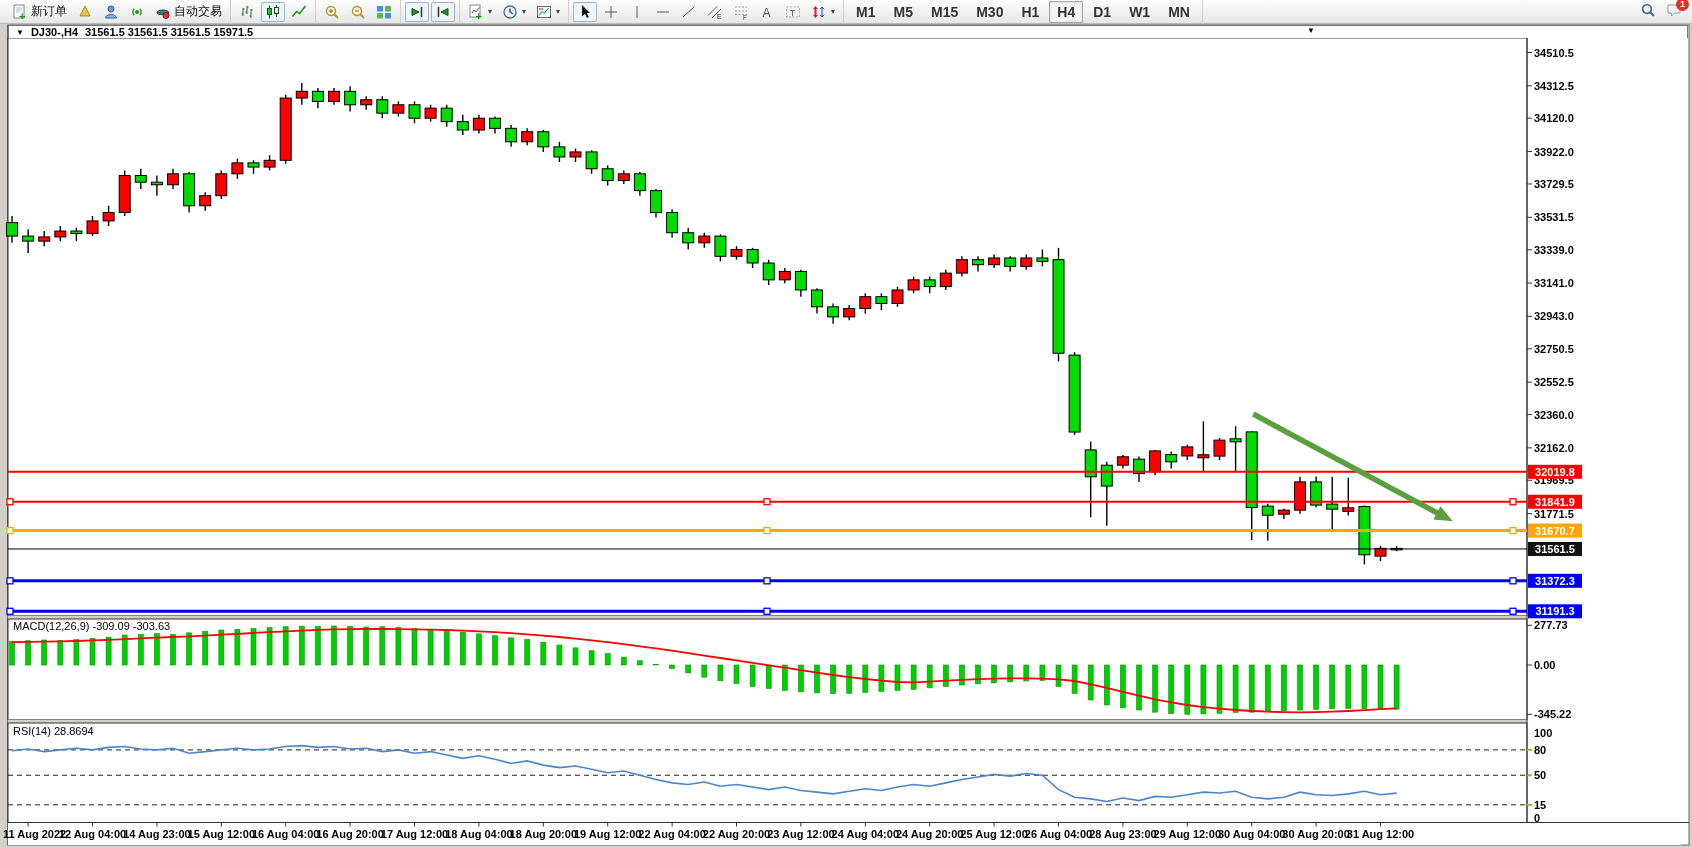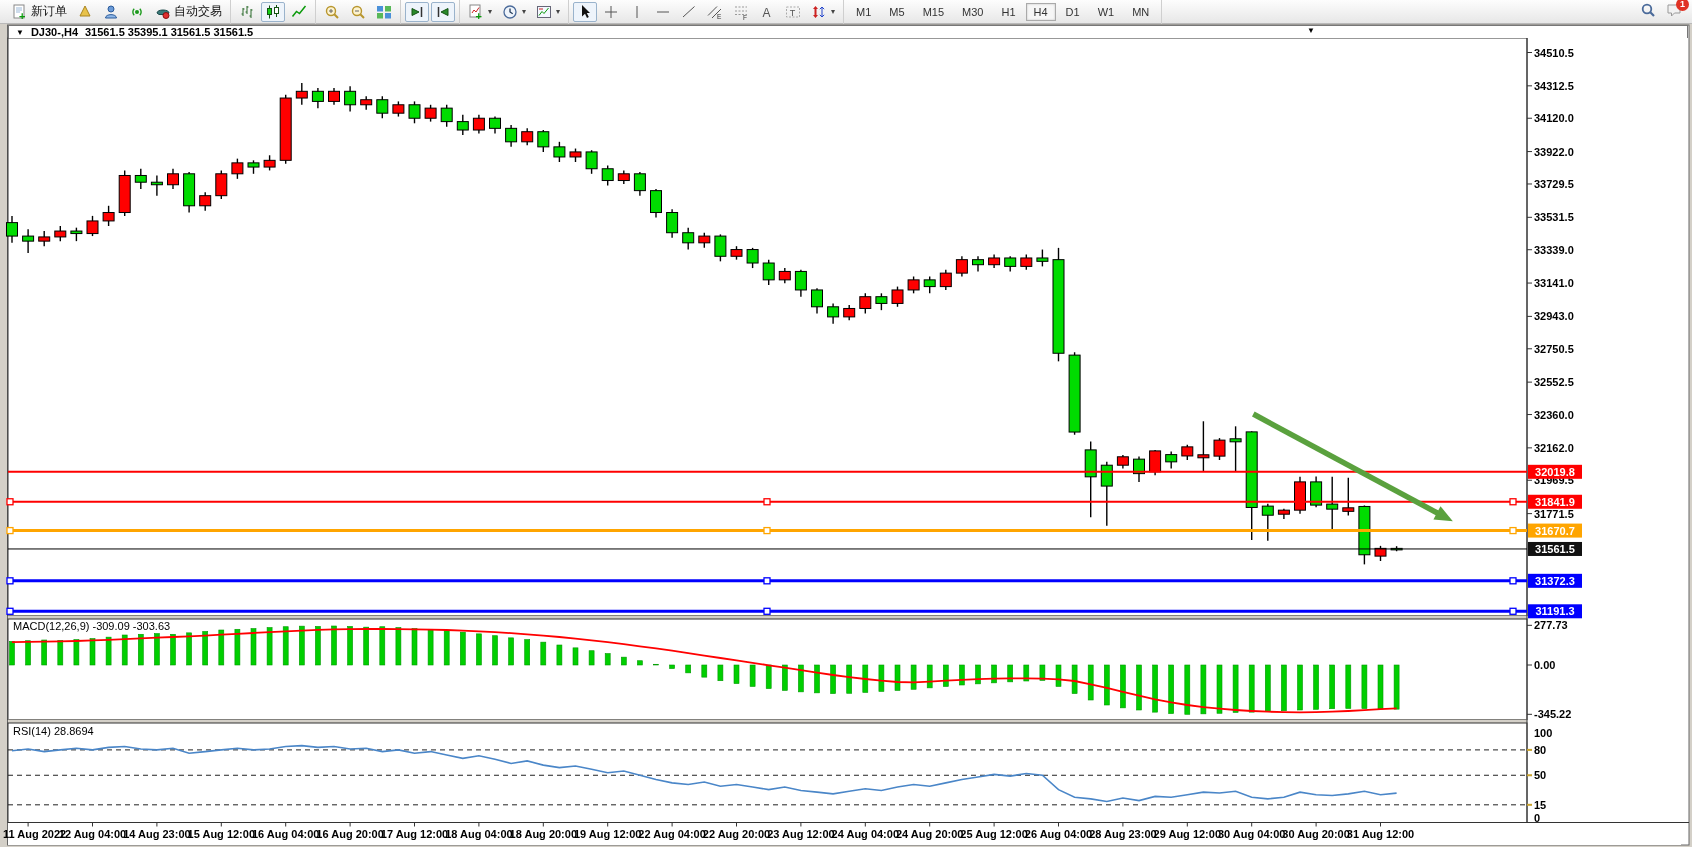--- a/index.html
+++ b/index.html
@@ -4,21 +4,21 @@
 <style>
   html,body{margin:0;padding:0}
   body{width:1692px;height:847px;background:#d4d0c8;font-family:"Liberation Sans",sans-serif;overflow:hidden;position:relative}
   
   .toolbar{position:absolute;top:0;left:0;width:1692px;height:24px;background:linear-gradient(#fdfdfd,#e7e7e7);border-bottom:1px solid #b9b9b9;display:flex;align-items:center;padding-left:4px;box-sizing:border-box;z-index:10}
   .tb-group{display:flex;align-items:center;height:24px;padding:0 3px;border-right:1px solid #cfcfcf}
   .tb-btn{display:flex;align-items:center;gap:3px;padding:1px 3px;margin:0 1px;border:1px solid transparent;border-radius:2px;font-size:12px;color:#111;cursor:default}
   .tb-btn.active{border:1px solid #9ab3cc;background:#eef4fb}
   .tb-btn .ico{width:16px;height:16px;display:inline-block}
   .tb-btn .dd{font-size:8px;color:#444;margin-left:1px}
-  .tf-btn{font-size:11px;font-weight:400;color:#333;padding:2px 7px;margin:0 1px;border:1px solid transparent}
+  .tf-btn{font-size:14px;font-weight:700;color:#333;padding:2px 7px;margin:0 1px;border:1px solid transparent}
   .tf-btn.active{border:1px solid #aaa;background:#f6f6f6;box-shadow:inset 0 0 2px #bbb}
   .tb-right{margin-left:auto;display:flex;align-items:center;padding-right:10px;gap:10px}
   .chat-wrap{position:relative}
   .badge{position:absolute;top:-4px;right:-7px;background:#e03224;color:#fff;font-size:9px;font-weight:700;border-radius:50%;width:13px;height:13px;line-height:13px;text-align:center}
   
   .chart-title{position:absolute;top:25px;left:8px;width:1680px;height:13px;background:#fff;border-top:1px solid #777;border-left:1px solid #777;border-right:1px solid #777;box-sizing:border-box;font-size:11px;font-weight:700;color:#000;display:flex;align-items:center;gap:7px;padding-left:7px;z-index:5}
   .chart-title .tri{font-size:8px;color:#000}
   .scroll-marker{position:absolute;left:1298px;top:0px;font-size:8px;color:#000}
   svg text{font-family:"Liberation Sans",sans-serif}
   #chart-svg{position:absolute;top:0;left:0;z-index:1}
@@ -220,21 +220,21 @@
           </svg></span></div>
       <div class="chat-wrap"><span class="ico"><svg width="16" height="16" viewBox="0 0 16 16">
             <path d="M2 3h12v8H8.5l-3 3v-3H2Z" fill="#f2f2f2" stroke="#999"></path>
           </svg></span><span class="badge">1</span></div>
     </div>
   </div>
 
 <div class="chart-title">
   <span class="tri">▼</span>
   <span>DJ30-,H4</span>
-  <span>31561.5 35395.1 31561.5 31561.5</span>
+  <span>31561.5 31561.5 31561.5 15971.5</span>
   <span class="scroll-marker">▼</span>
 </div>
 
 <svg id="chart-svg" width="1692" height="847">
     <rect x="7.5" y="25" width="1681.5" height="820" fill="#ffffff" stroke="#666" stroke-width="1"></rect>
     <rect x="8" y="38" width="1519" height="577.5" fill="#fff" stroke="#333"></rect>
     <rect x="8" y="615.5" width="1519" height="3.5" fill="#d4d0c8"></rect>
     <rect x="8" y="619" width="1519" height="100.5" fill="#fff" stroke="#333"></rect>
     <rect x="8" y="719.5" width="1519" height="3.5" fill="#d4d0c8"></rect>
     <rect x="8" y="723" width="1519" height="99.5" fill="#fff" stroke="#333"></rect>

